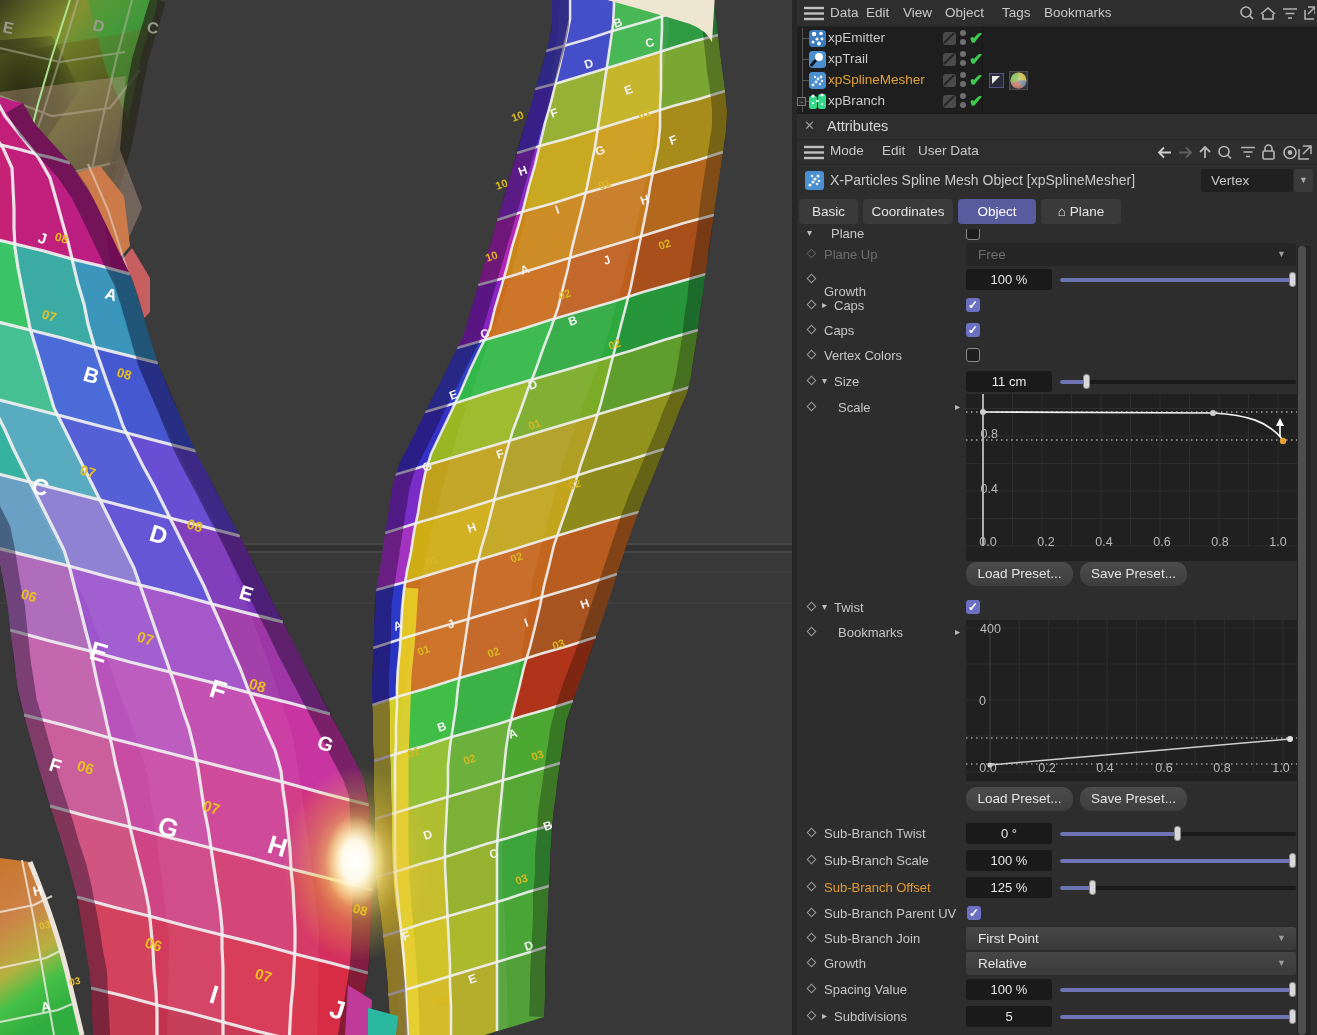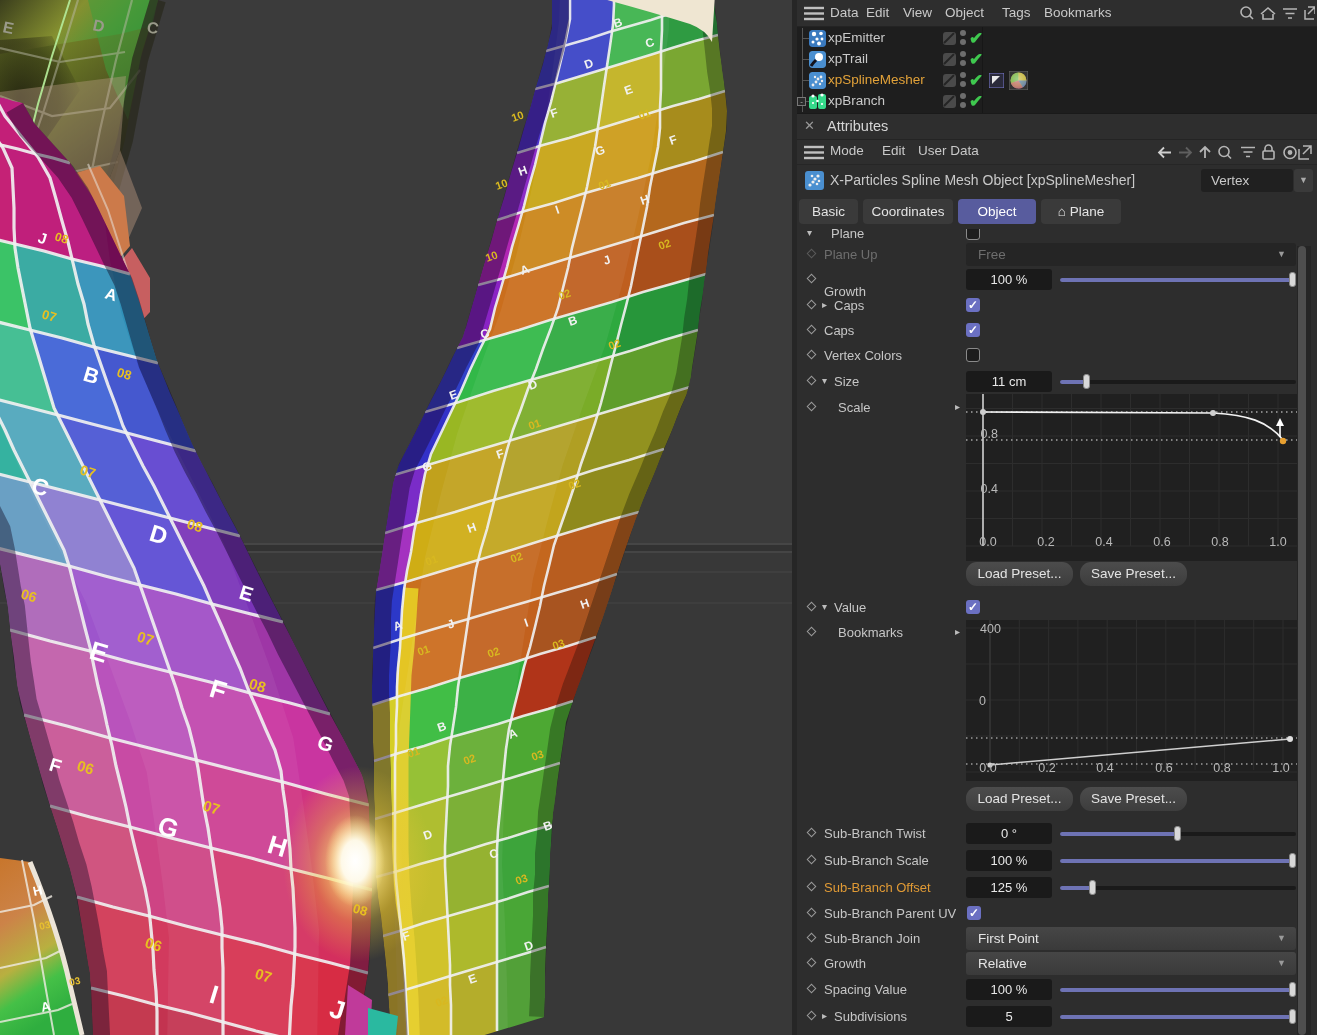--- a/index.html
+++ b/index.html
@@ -664,21 +664,21 @@
         <text x="80" y="154" fill="#b8b8b8" font-size="12.5" text-anchor="middle" dy="-2">0.2</text>
         <text x="138" y="154" fill="#b8b8b8" font-size="12.5" text-anchor="middle" dy="-2">0.4</text>
         <text x="196" y="154" fill="#b8b8b8" font-size="12.5" text-anchor="middle" dy="-2">0.6</text>
         <text x="254" y="154" fill="#b8b8b8" font-size="12.5" text-anchor="middle" dy="-2">0.8</text>
         <text x="312" y="154" fill="#b8b8b8" font-size="12.5" text-anchor="middle" dy="-2">1.0</text>
       </svg>
       <div class="btn" style="left:169px;top:562px;width:107px">Load Preset...</div>
       <div class="btn" style="left:283px;top:562px;width:107px">Save Preset...</div>
       <div class="diamond" style="left:11px;top:603px"></div>
       <div class="exp" style="left:25px;top:601px">▾</div>
-      <div class="lbl " style="left:37px;top:600px">Value</div>
+      <div class="lbl " style="left:37px;top:600px">Twist</div>
       <div class="cbx" style="left:169px;top:600px">✓</div>
       <div class="diamond" style="left:11px;top:628px"></div>
       <div class="lbl " style="left:41px;top:625px">Bookmarks</div>
       <div class="exp" style="left:158px;top:626px">▸</div>
       <svg class="graph" style="top:620px" width="331" height="161" viewBox="0 0 331 161" font-family="Liberation Sans, sans-serif">
         <rect width="331" height="161" fill="#202020"></rect>
         <line x1="24.0" y1="0" x2="24.0" y2="150" stroke="#2d2d2d"></line>
         <line x1="53.3" y1="0" x2="53.3" y2="150" stroke="#2d2d2d"></line>
         <line x1="82.6" y1="0" x2="82.6" y2="150" stroke="#2d2d2d"></line>
         <line x1="111.9" y1="0" x2="111.9" y2="150" stroke="#2d2d2d"></line>

